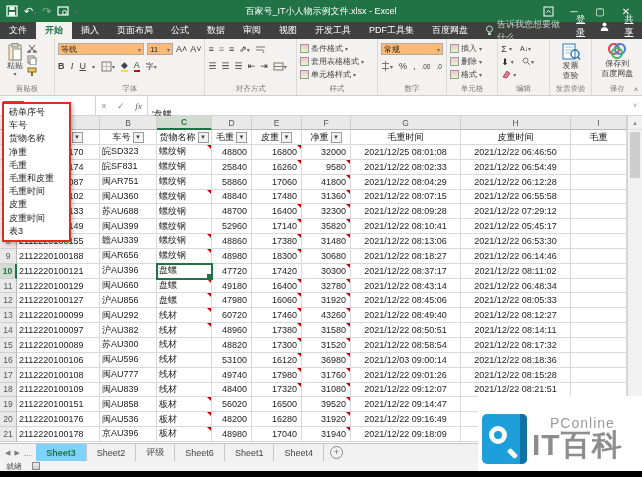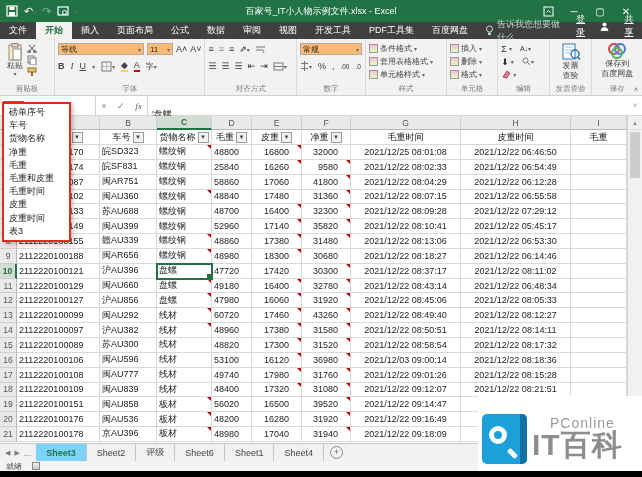--- a/index.html
+++ b/index.html
@@ -58,21 +58,21 @@
   .letters { height:14px; }
   .letters .cell { background:#e9e9e9; border-right:1px solid #cfcfcf; border-bottom:1px solid #b7b7b7; color:#555; font-size:8.5px; display:flex; align-items:center; justify-content:center; }
   .letters .cell.hl { background:#d2dcd2; color:#217346; border-bottom:2px solid #217346; font-weight:bold; }
   .hdr { height:15px; }
   .cell { position:relative; white-space:nowrap; overflow:hidden; }
   .rownum { background:#e9e9e9; border-right:1px solid #b7b7b7; border-bottom:1px solid #cfcfcf; color:#555; font-size:8.5px; display:flex; align-items:center; justify-content:center; }
   .rownum.hl { background:#d2dcd2; color:#217346; border-right:2px solid #217346; font-weight:bold; }
   .dcell { border-right:1px solid #d9d9d9; border-bottom:1px solid #d9d9d9; font-size:9px; color:#222; display:flex; align-items:center; padding:0 2px; }
   .hdr .dcell { justify-content:center; color:#111; }
   .al-l { justify-content:flex-start; }
-  .al-r { justify-content:flex-end; padding-right:12px; }
+  .al-r { justify-content:flex-end; padding-right:4px; }
   .al-c { justify-content:center; }
   .drow { height:14.85px; }
   .filterbtn { display:inline-flex; align-items:center; justify-content:center; width:11px; height:11px; border:1px solid #9b9b9b; background:#f2f2f2; color:#444; font-size:6px; margin-left:2px; flex:none; }
   .nt { position:absolute; top:0; right:0; width:0; height:0; border-left:4px solid transparent; border-top:4px solid #c00000; }
   .selcell { outline:2px solid #217346; outline-offset:-1px; z-index:2; }
   .selcell::after { content:""; position:absolute; right:-1px; bottom:-1px; width:4px; height:4px; background:#217346; border:1px solid #fff; }
 
   
   .vscroll { position:absolute; right:0; top:116px; width:15px; height:327px; background:#f1f1f1; border-left:1px solid #d4d4d4; z-index:5; }
   .vscroll .up { height:14px; display:flex; align-items:center; justify-content:center; color:#888; font-size:6px; border-bottom:1px solid #e0e0e0; }
@@ -273,61 +273,61 @@
             <svg width="11" height="9" viewBox="0 0 11 9">
               <rect x="1" y="1" width="9" height="7" fill="none" stroke="#777"></rect>
               <path d="M1 4.5 H10" stroke="#777"></path>
             </svg>
             <span class="car">▾</span>
           </span>
       </div>
       <div class="glabel">对齐方式</div>
     </div>
 
+    <div class="rgroup" style="width:92px;">
+      <div id="style-items" style="display:flex; flex-direction:column;">
+          <div class="styleline">
+            <span class="sticon"></span>
+            <span>条件格式</span>
+            <span class="car">▾</span>
+          </div>
+          <div class="styleline">
+            <span class="sticon"></span>
+            <span>套用表格格式</span>
+            <span class="car">▾</span>
+          </div>
+          <div class="styleline">
+            <span class="sticon"></span>
+            <span>单元格样式</span>
+            <span class="car">▾</span>
+          </div>
+        </div>
+      <div class="glabel">样式</div>
+    </div>
+
     <div class="rgroup" style="width:72px;">
       <div class="rowline">
         <div class="selbox" style="width:62px;">
             <span>常规</span>
             <span class="car">▾</span>
           </div>
       </div>
       <div class="rowline" style="margin-top:3px; gap:6px;">
         <span class="mini">
             <svg width="9" height="10" viewBox="0 0 9 10">
               <path d="M4.5 0 V10 M1 2.5 H8 M1 7.5 H8" stroke="#777"></path>
             </svg>
             <span class="car">▾</span>
           </span>
         <span class="glyph">%</span>
         <span class="glyph">,</span>
         <span class="mini" style="font-size:6.5px;">.00</span>
         <span class="mini" style="font-size:6.5px;">.0</span>
       </div>
       <div class="glabel">数字</div>
-    </div>
-
-    <div class="rgroup" style="width:92px;">
-      <div id="style-items" style="display:flex; flex-direction:column;">
-          <div class="styleline">
-            <span class="sticon"></span>
-            <span>条件格式</span>
-            <span class="car">▾</span>
-          </div>
-          <div class="styleline">
-            <span class="sticon"></span>
-            <span>套用表格格式</span>
-            <span class="car">▾</span>
-          </div>
-          <div class="styleline">
-            <span class="sticon"></span>
-            <span>单元格样式</span>
-            <span class="car">▾</span>
-          </div>
-        </div>
-      <div class="glabel">样式</div>
     </div>
 
     <div class="rgroup" style="width:58px;">
       <div id="cell-items" style="display:flex; flex-direction:column;">
           <div class="styleline">
             <span class="sticon"></span>
             <span>插入</span>
             <span class="car">▾</span>
           </div>
           <div class="styleline">

